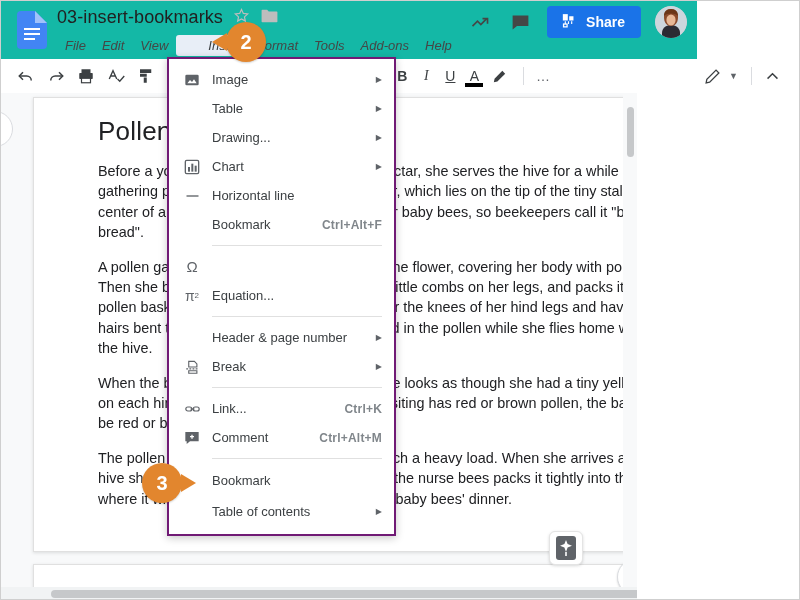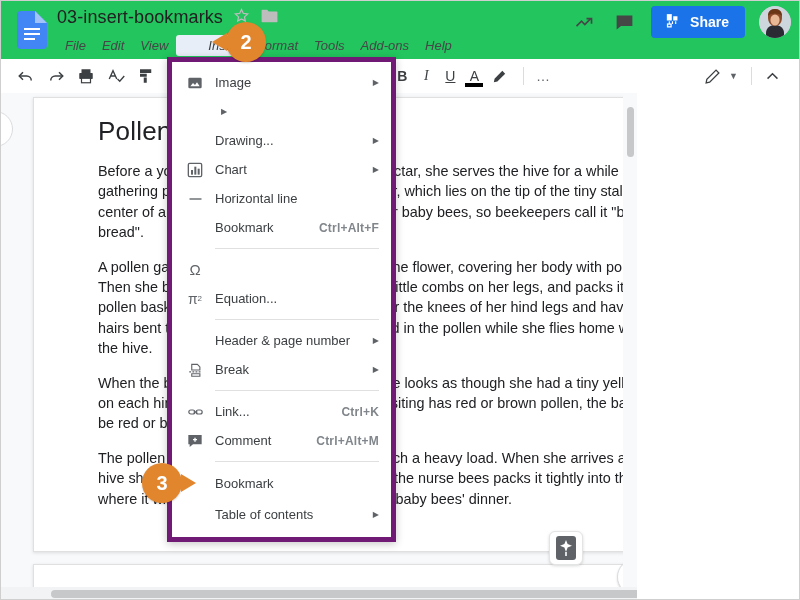--- a/index.html
+++ b/index.html
@@ -12,22 +12,22 @@
   #app {
     position: relative;
     width: 800px; height: 600px;
     background: #ffffff;
     border: 1px solid #cfcfcf;
     overflow: hidden;
   }
 
   
   .topbar {
-    position: absolute; left: 0; top: 0; width: 800px; height: 58px;
-    background: #22c55e;
+    position: absolute; left: 0; top: 0; width: 696px; height: 58px;
+    background: #14b8a6;
   }
   .docs-logo {
     position: absolute; left: 16px; top: 10px;
     width: 30px; height: 38px;
   }
   .title-row {
     position: absolute; left: 56px; top: 6px;
     display: flex; align-items: center; gap: 10px;
   }
   .doc-title {
@@ -152,21 +152,21 @@
   .hscroll-thumb {
     position: absolute; left: 50px; bottom: 3px; width: 690px; height: 8px;
     background: #c6c8ca; border-radius: 4px;
   }
 
   
   .menu-popup {
     position: absolute; left: 166px; top: 56px;
     width: 229px;
     background: #ffffff;
-    border: 5px solid #701a75;
+    border: 2px solid #701a75;
     box-shadow: 0 2px 8px rgba(0,0,0,.22);
     padding: 6px 0 7px 0;
     z-index: 40;
   }
   .mrow {
     display: flex; align-items: center;
     height: 29px; padding: 0 12px 0 10px;
     font-size: 13px; color: #3c4043; position: relative;
   }
   .mrow .mi {
@@ -403,20 +403,21 @@
             <rect x="2" y="4" width="20" height="16" rx="2" fill="#5f6368"></rect>
             <path d="M5 17l4-5 3 3 3-4 4 6z" fill="#fff"></path>
           </svg>
       </span>
       <span class="mlabel">Image</span>
       <span class="marrow">▶</span>
     </div>
 
     <div class="mrow">
       <span class="mi"></span>
+      <span class="mlabel">Table</span>
       <span class="marrow">▶</span>
     </div>
 
     <div class="mrow">
       <span class="mi"></span>
       <span class="mlabel">Drawing...</span>
       <span class="marrow">▶</span>
     </div>
 
     <div class="mrow">

